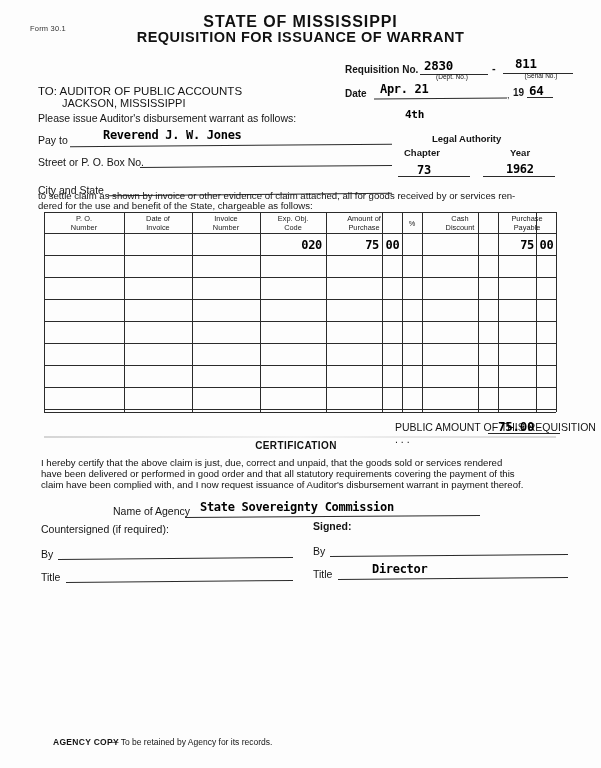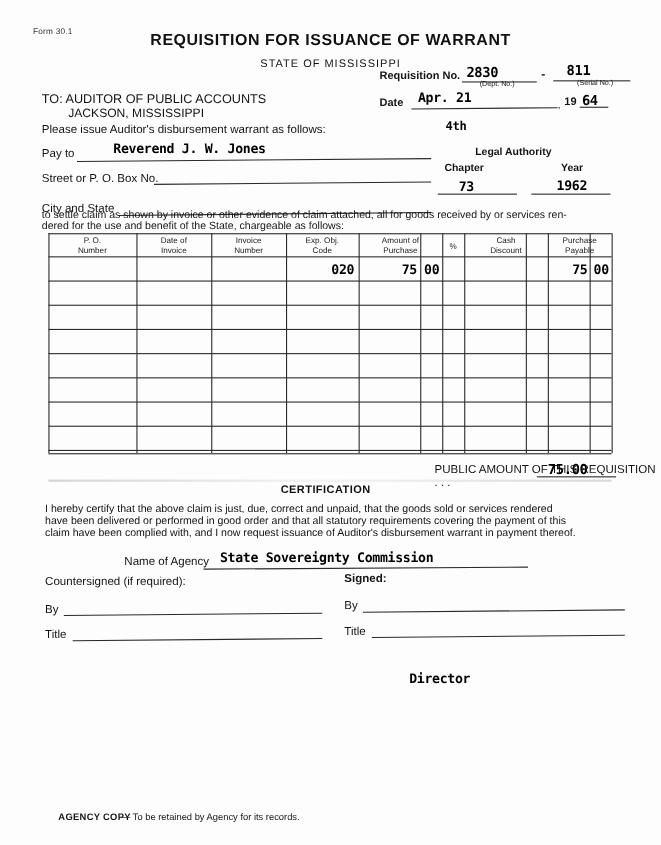--- a/index.html
+++ b/index.html
@@ -53,24 +53,23 @@
   #form-code {
     left: 30px; top: 24px;
     font-size: 7.5px;
     color: #333;
     letter-spacing: 0.2px;
     text-align: center;
   }
   #title-state {
     left: 0; top: 13px;
     width: 601px;
-    font-size: 10px;
-    font-weight: normal;
+    font-size: 16px;
+    font-weight: bold;
     letter-spacing: 0.9px;
-    margin-top: 40px;
   }
   #title-main {
     left: 0; top: 29px;
     width: 601px;
     font-size: 14.5px;
     font-weight: bold;
     letter-spacing: 0.5px;
   }
 
   
@@ -165,21 +164,21 @@
   #agency-value { left: 200px; top: 500px; font-size: 12px; }
 
   #countersigned { left: 41px; top: 523px; font-size: 10.5px; }
   #signed        { left: 313px; top: 520px; font-size: 10.5px; font-weight: bold; }
 
   #by-left-label  { left: 41px; top: 548px; font-size: 10.5px; }
   #by-right-label { left: 313px; top: 545px; font-size: 10.5px; }
 
   #title-left-label  { left: 41px; top: 571px; font-size: 10.5px; }
   #title-right-label { left: 313px; top: 568px; font-size: 10.5px; }
-  #title-right-value { left: 372px; top: 562px; font-size: 12px; margin-top: 48px; }
+  #title-right-value { left: 372px; top: 562px; font-size: 12px; }
 
   
   #footer-bold { left: 53px; top: 737px; font-size: 8.5px; font-weight: bold; letter-spacing: 0.3px; }
   #footer-rest { left: 110px; top: 737px; font-size: 8.5px; }
 
   
   .smudge {
     position: absolute;
     background: linear-gradient(to right, rgba(120,120,120,0.30), rgba(160,160,160,0.10), rgba(120,120,120,0.28));
     height: 2px;

